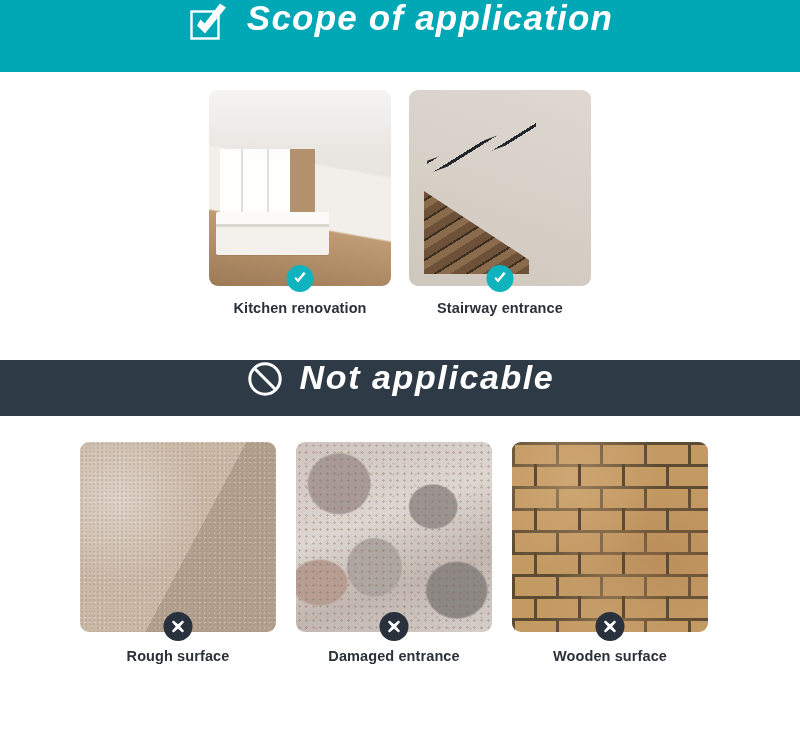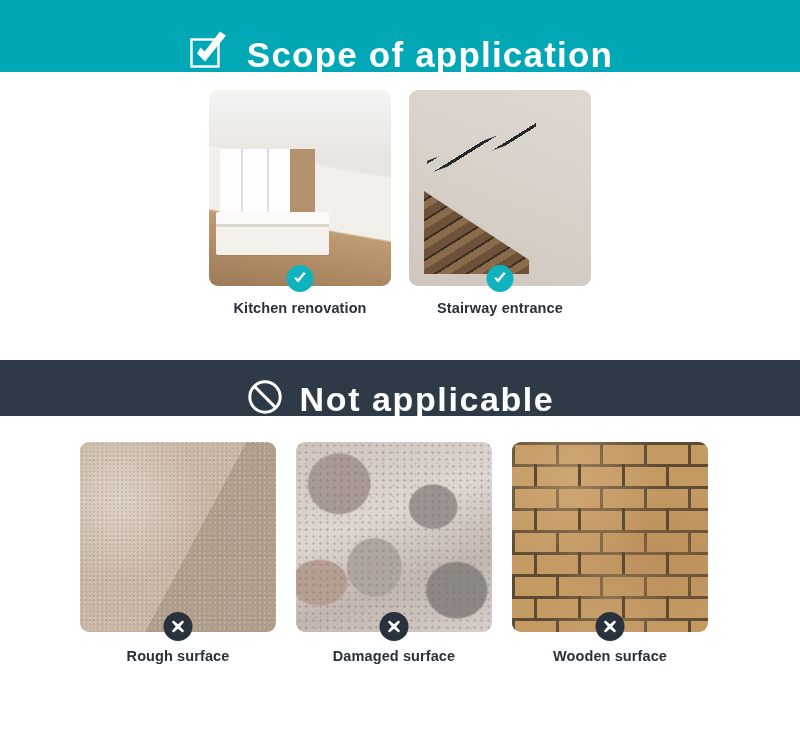--- a/index.html
+++ b/index.html
@@ -14,23 +14,24 @@
     font-family: "Liberation Sans", "DejaVu Sans", sans-serif;
     overflow: hidden;
     position: relative;
   }
 
   
   .banner {
     width: 100%;
     box-sizing: border-box;
     display: flex;
-    align-items: flex-end;
+    align-items: flex-start;
     justify-content: center;
     gap: 16px;
+    font-style: italic;
   }
   .banner-scope {
     height: 72px;
     background: #00a7b5;
   }
   .banner-not {
     height: 56px;
     background: #2e3b47;
   }
   .banner-title {
@@ -354,21 +355,21 @@
 
     <div class="card">
       <div class="thumb">
         <div class="thumb-inner img-damaged"></div>
         <div class="badge badge-x">
           <svg width="17" height="17" viewBox="0 0 17 17" aria-hidden="true">
             <path d="M4 2.4 L8.5 6.3 L13 2.4 L14.6 4 L10.7 8.5 L14.6 13 L13 14.6 L8.5 10.7 L4 14.6 L2.4 13 L6.3 8.5 L2.4 4 Z" fill="#ffffff"></path>
           </svg>
         </div>
       </div>
-      <div class="caption">Damaged surface</div>
+      <div class="caption">Damaged entrance</div>
     </div>
 
     <div class="card">
       <div class="thumb">
         <div class="thumb-inner img-brick">
           <div class="brick-tint"></div>
         </div>
         <div class="badge badge-x">
           <svg width="17" height="17" viewBox="0 0 17 17" aria-hidden="true">
             <path d="M4 2.4 L8.5 6.3 L13 2.4 L14.6 4 L10.7 8.5 L14.6 13 L13 14.6 L8.5 10.7 L4 14.6 L2.4 13 L6.3 8.5 L2.4 4 Z" fill="#ffffff"></path>

